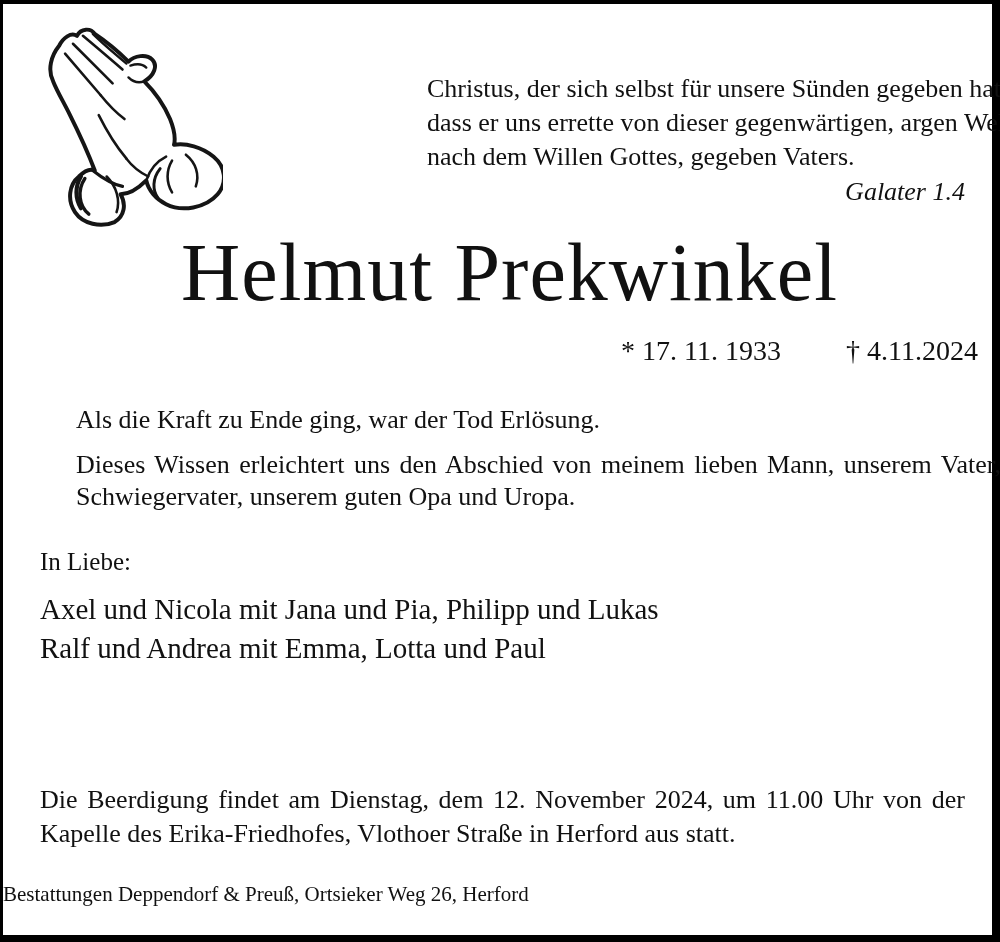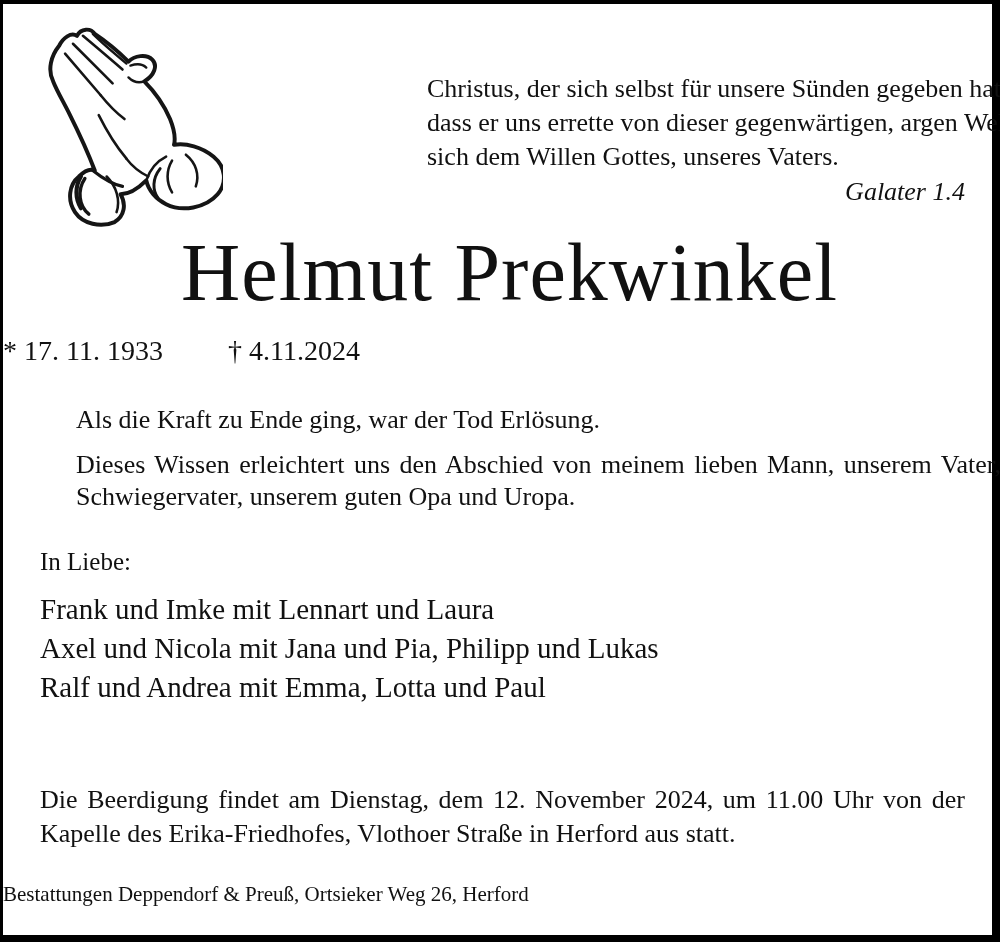--- a/index.html
+++ b/index.html
@@ -21,21 +21,21 @@
 
   .quote { left:424px; top:68px; width:538px; font-size:26px; line-height:34px; }
   .quote-line { white-space:nowrap; }
   .quote-source { text-align:right; margin-top:1px;font-style:italic; }
 
   .name {
     left:12px; top:226px; width:989px; text-align:center;
     font-size:82px; line-height:1.05; letter-spacing:1px;
   }
 
-  .dates { left:0; top:331px; width:975px; text-align:left; font-size:28px; }
+  .dates { left:0; top:331px; width:975px; text-align:right; font-size:28px; }
   .dates .death { margin-left:58px; }
 
   .body-text { font-size:26px; line-height:32px;margin-left:36px; }
   .intro { left:37px; top:400px; width:925px; }
   .tribute {
     left:37px; top:445px; width:925px;
     text-align:justify; text-justify:inter-word;
   }
 
   .salutation { left:37px; top:544px; font-size:25px; }
@@ -102,39 +102,38 @@
 
         <path stroke-width="3.0" d="M134,150 C126,160 126,172 132,180"></path>
         <path stroke-width="2.6" d="M160,136 C170,144 174,156 170,168"></path>
         <path stroke-width="2.6" d="M146,142 C140,152 140,164 146,174"></path>
       </svg>
     </div>
 
     <div class="abs quote">
       <div class="quote-line">Christus, der sich selbst für unsere Sünden gegeben hat,</div>
       <div class="quote-line">dass er uns errette von dieser gegenwärtigen, argen Welt</div>
-      <div class="quote-line">sich dem Willen Gottes, unseres Vaters.</div>
+      <div class="quote-line">nach dem Willen Gottes, gegeben Vaters.</div>
       <div class="quote-source">Galater 1.4</div>
     </div>
 
     <div class="abs name">Helmut Prekwinkel</div>
 
     <div class="abs dates">
       <span class="birth">* 17. 11. 1933</span>
       <span class="death">† 4.11.2024</span>
     </div>
 
     <div class="abs body-text intro">Als die Kraft zu Ende ging, war der Tod Erlösung.</div>
 
     <div class="abs body-text tribute">Dieses Wissen erleichtert uns den Abschied von meinem lieben Mann, unserem Vater, Schwiegervater, unserem guten Opa und Uropa.</div>
 
     <div class="abs salutation">In Liebe:</div>
 
     <div class="abs mourners">
-      <div>Frank und Imke mit Lennart und Laura</div>
       <div>Axel und Nicola mit Jana und Pia, Philipp und Lukas</div>
       <div>Ralf und Andrea mit Emma, Lotta und Paul</div>
     </div>
 
     <div class="abs funeral">Die Beerdigung findet am Dienstag, dem 12. November 2024, um 11.00 Uhr von der Kapelle des Erika-Friedhofes, Vlothoer Straße in Herford aus statt.</div>
 
     <div class="abs footer-line">Bestattungen Deppendorf &amp; Preuß, Ortsieker Weg 26, Herford</div>
 
   </div>
 </div>

